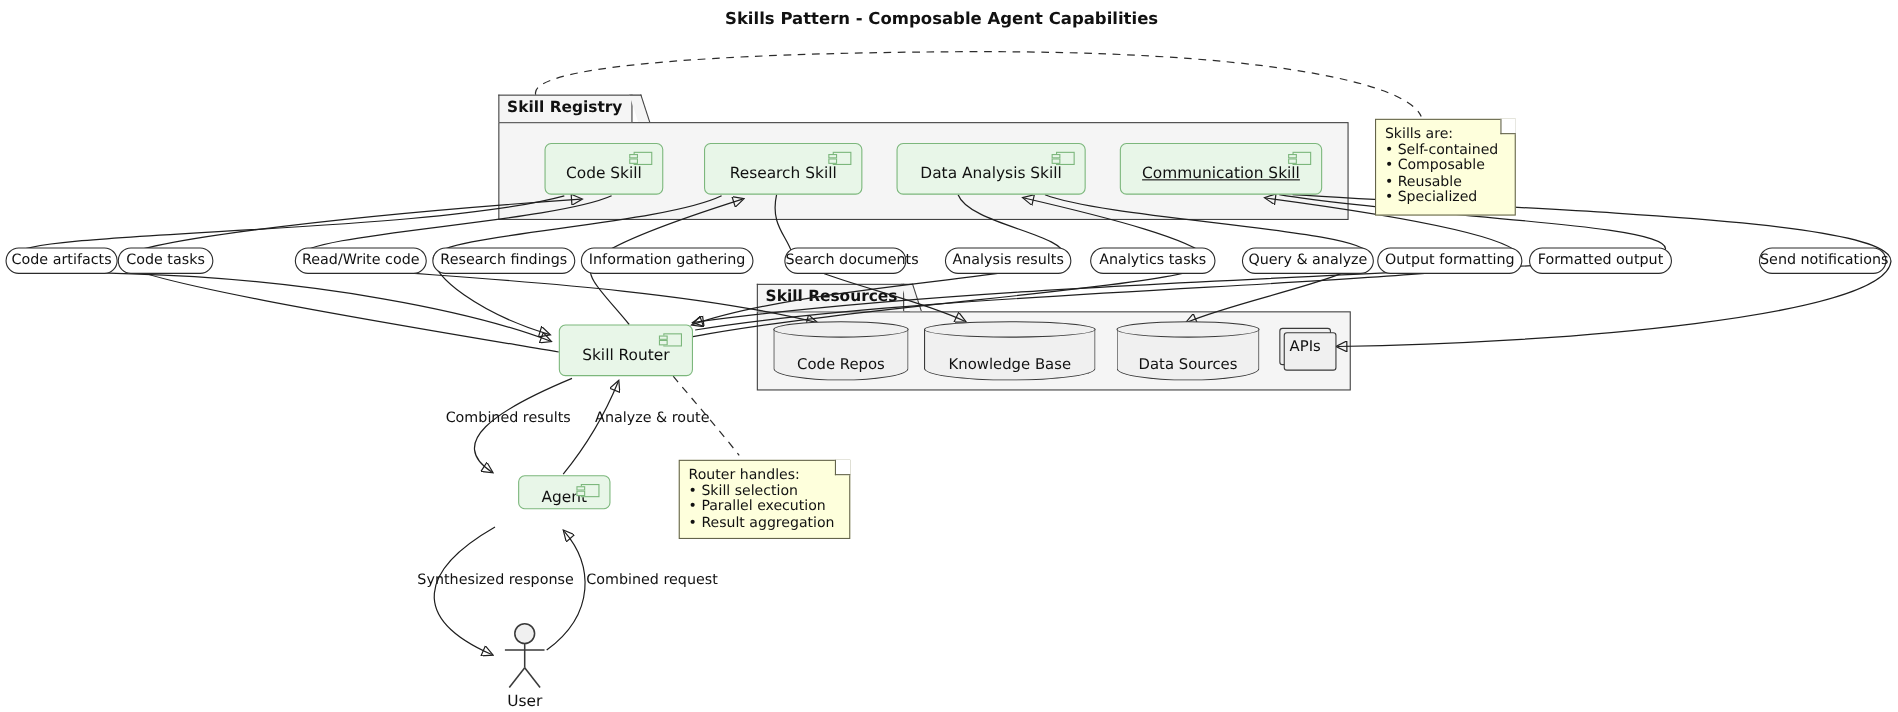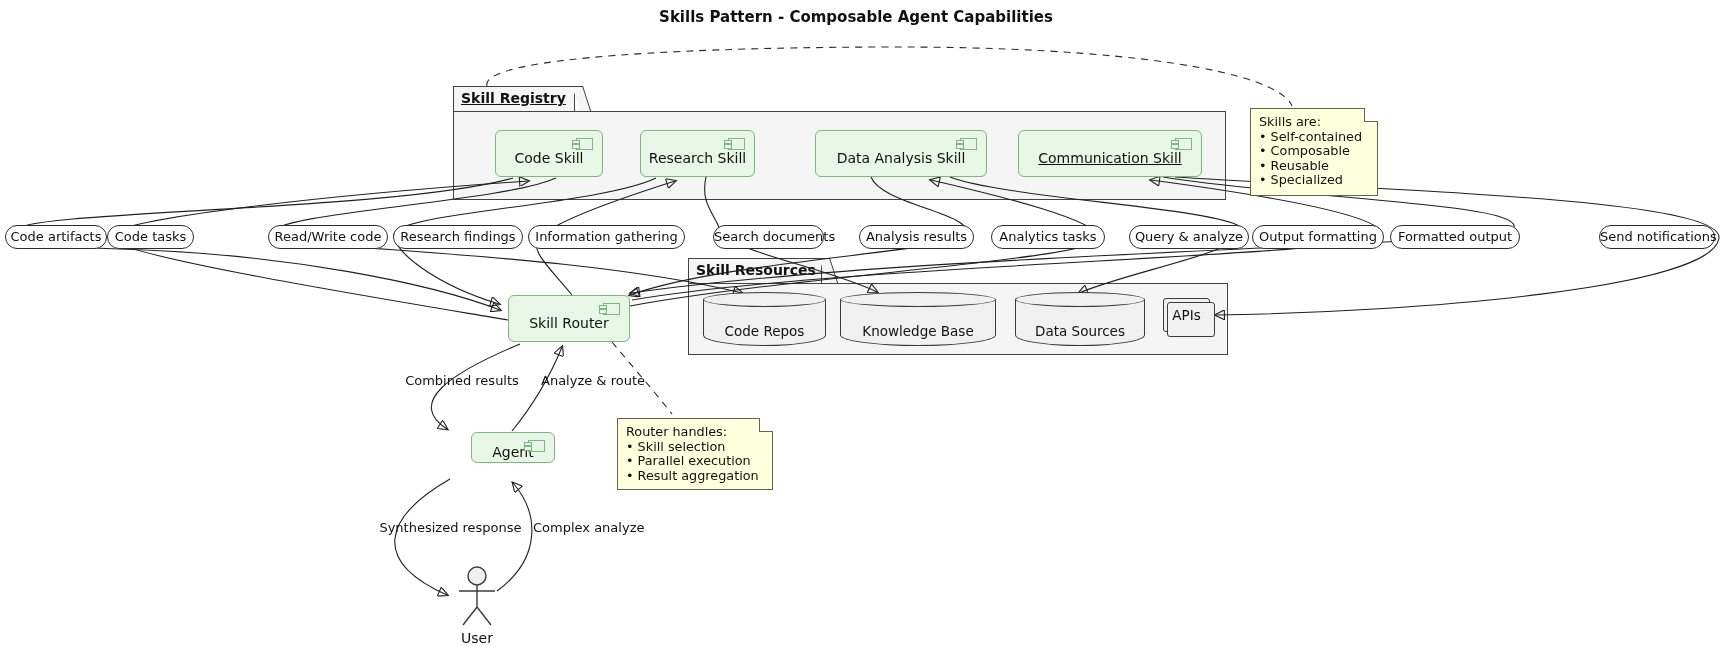--- a/index.html
+++ b/index.html
@@ -84,37 +84,37 @@
     <circle cx="477" cy="576" r="9" fill="#F0F0F0"></circle>
     <line x1="477" y1="585" x2="477" y2="607"></line>
     <line x1="459" y1="591" x2="495" y2="591"></line>
     <line x1="477" y1="607" x2="463" y2="625"></line>
     <line x1="477" y1="607" x2="491" y2="625"></line>
   </g>
 </svg>
 
 <div class="abs pkg" style="left:453px;top:86px;width:773px;height:114px;">
   <div class="body" style="top:25px;"></div>
-  <div class="tab" style="width:122px;text-decoration:underline;">
+  <div class="tab" style="width:122px;">
     <span>Skill Registry</span>
   </div>
 </div>
 
 <div class="abs pkg" style="left:688px;top:258px;width:540px;height:97px;">
   <div class="body" style="top:25px;"></div>
   <div class="tab" style="width:134px;">
     <span>Skill Resources</span>
   </div>
 </div>
 
 <div class="abs comp" style="left:495px;top:130px;width:108px;height:47px;">
   <span class="cicon"></span>
   <span class="lbl">Code Skill</span>
 </div>
-<div class="abs comp" style="left:640px;top:130px;width:115px;height:47px;">
+<div class="abs comp" style="left:640px;top:130px;width:144px;height:47px;">
   <span class="cicon"></span>
   <span class="lbl">Research Skill</span>
 </div>
 <div class="abs comp" style="left:815px;top:130px;width:172px;height:47px;">
   <span class="cicon"></span>
   <span class="lbl">Data Analysis Skill</span>
 </div>
 <div class="abs comp" style="left:1018px;top:130px;width:184px;height:47px;text-decoration:underline;">
   <span class="cicon"></span>
   <span class="lbl">Communication Skill</span>
@@ -171,15 +171,15 @@
 <div class="abs pill" style="left:859px;top:225px;width:115px;">Analysis results</div>
 <div class="abs pill" style="left:991px;top:225px;width:114px;">Analytics tasks</div>
 <div class="abs pill" style="left:1129px;top:225px;width:120px;">Query &amp; analyze</div>
 <div class="abs pill" style="left:1252px;top:225px;width:132px;">Output formatting</div>
 <div class="abs pill" style="left:1390px;top:225px;width:130px;">Formatted output</div>
 <div class="abs pill" style="left:1599px;top:225px;width:116px;">Send notifications</div>
 
 <div class="abs flabel" style="left:403px;top:373px;width:118px;">Combined results</div>
 <div class="abs flabel" style="left:540px;top:373px;width:106px;">Analyze &amp; route</div>
 <div class="abs flabel" style="left:377px;top:520px;width:147px;">Synthesized response</div>
-<div class="abs flabel" style="left:533px;top:520px;width:110px;">Complex analyze</div>
+<div class="abs flabel" style="left:533px;top:520px;width:110px;">Combined request</div>
 
 <div class="abs user-lbl" style="left:447px;top:630px;width:60px;">User</div>
 
 </body></html>

